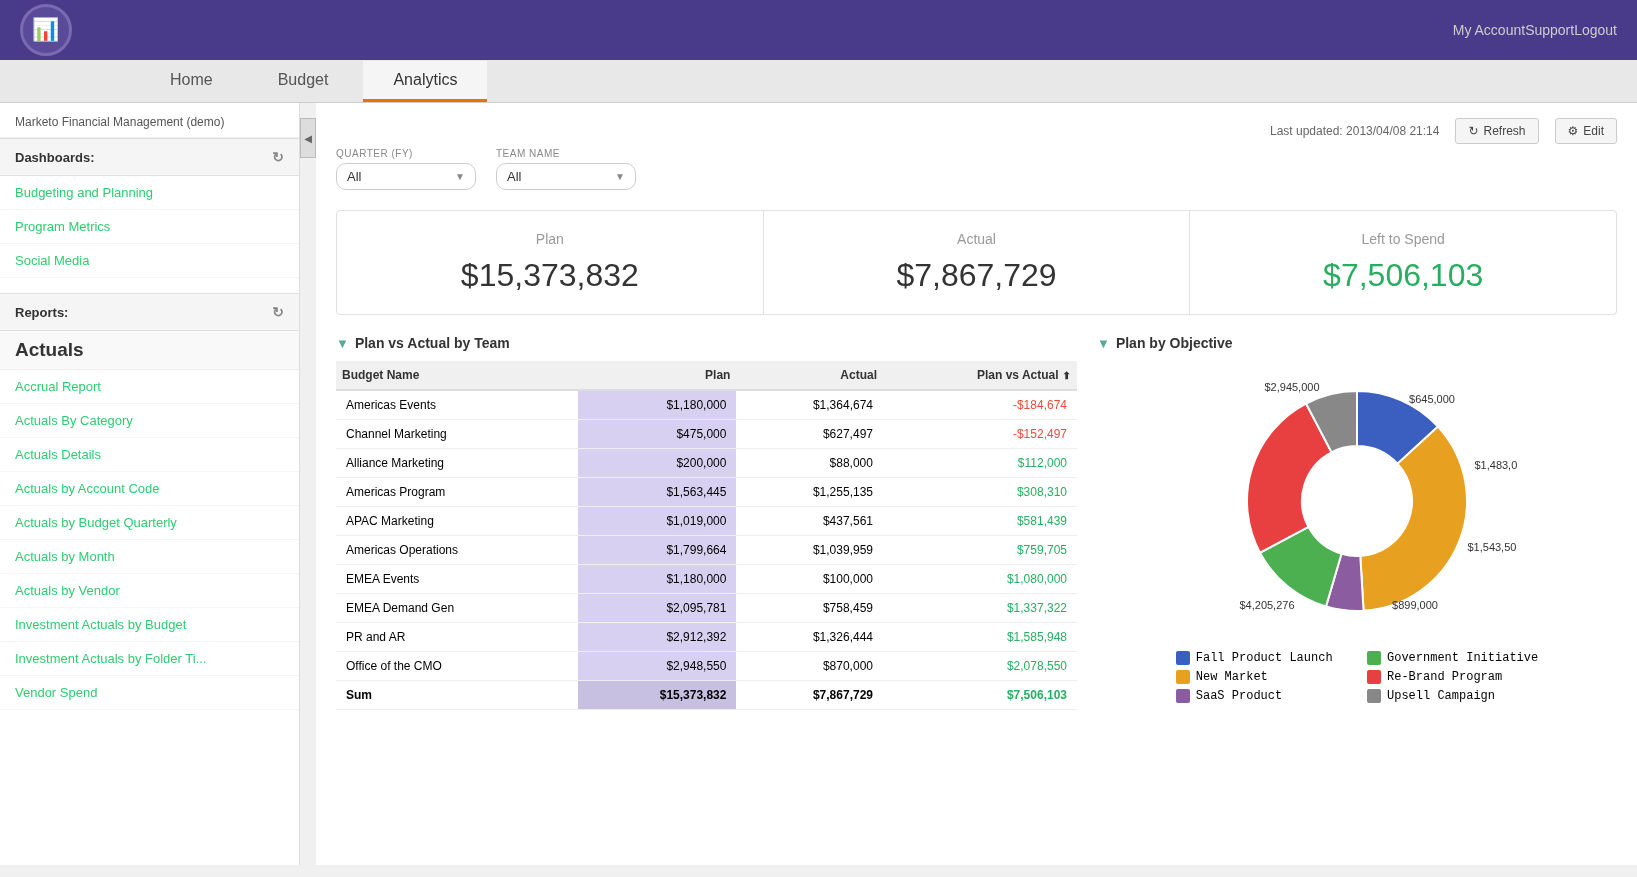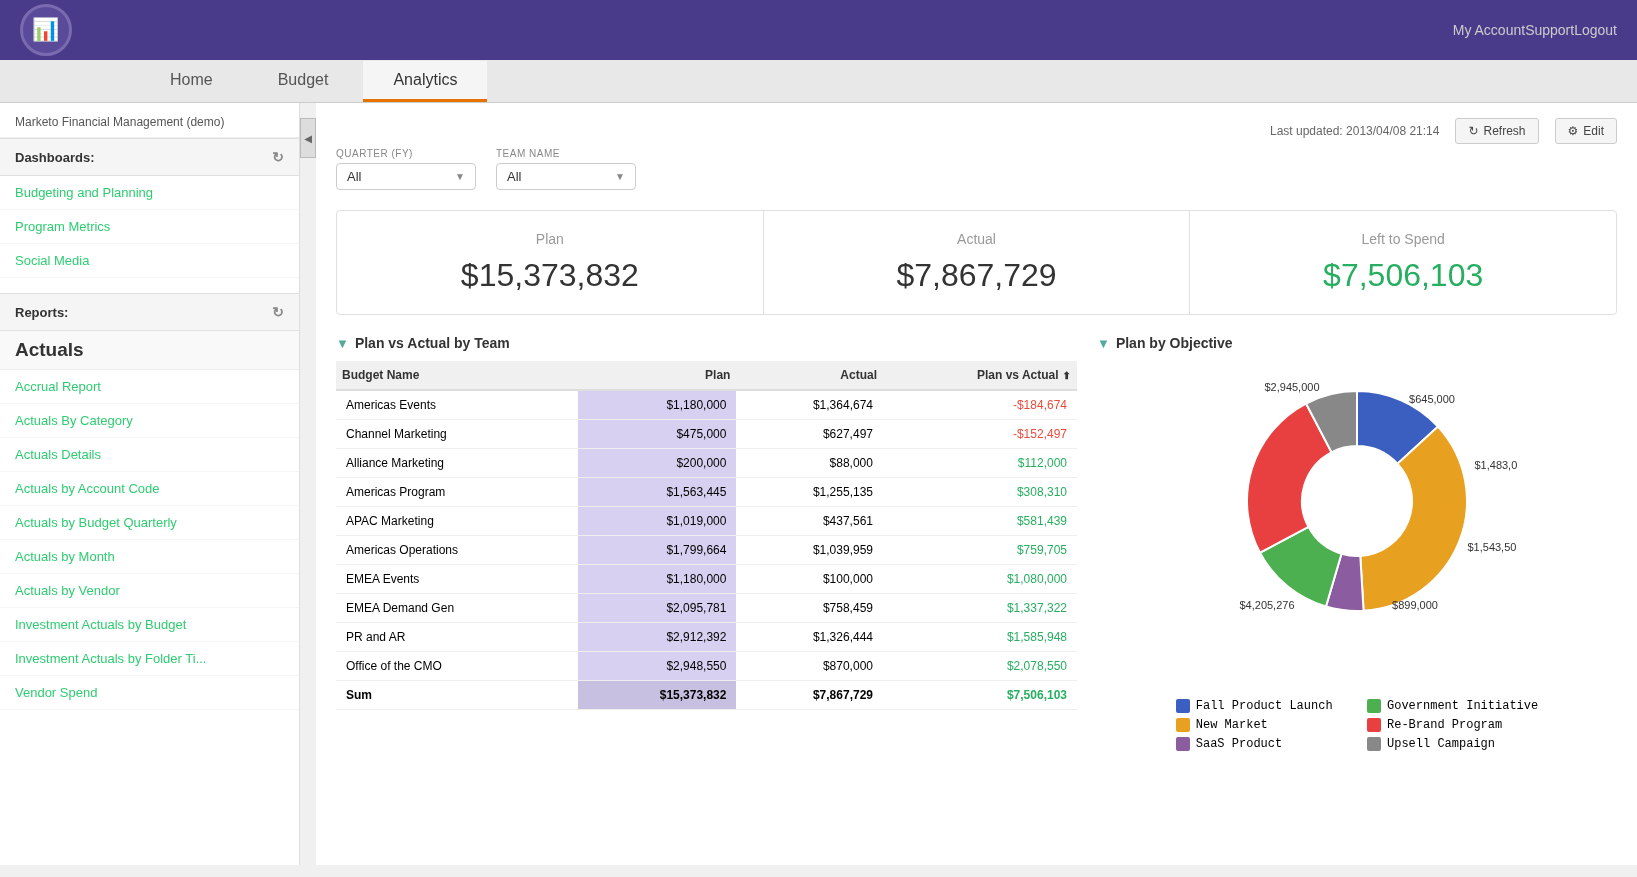--- a/index.html
+++ b/index.html
@@ -147,21 +147,21 @@
     .filters-row {
       display: flex;
       gap: 20px;
       margin-bottom: 20px;
     }
     .filter-group { display: flex; flex-direction: column; gap: 4px; }
     .filter-label { font-size: 10px; color: #888; letter-spacing: 0.5px; text-transform: uppercase; }
     .filter-select {
       display: flex; align-items: center;
       border: 1px solid #ccc;
-      border-radius: 4px;
+      border-radius: 10px;
       padding: 5px 10px;
       background: white;
       min-width: 140px;
       cursor: pointer;
       font-size: 13px;
       color: #333;
       justify-content: space-between;
     }
     .filter-select .arrow { color: #888; font-size: 10px; margin-left: 8px; }
 
@@ -234,21 +234,20 @@
     td.pva-pos { color: #27ae60; text-align: right; }
     tr.sum-row td { font-weight: bold; }
     tr.sum-row td.plan { background: #c8c0e0; }
 
     
     .chart-section { width: 520px; min-width: 380px; }
     .donut-container {
       display: flex;
       flex-direction: column;
       align-items: center;
-      gap: 48px;
     }
     .donut-with-labels {
       position: relative;
       width: 320px;
       height: 280px;
     }
     svg.donut { width: 100%; height: 100%; }
 
     
     .legend {

